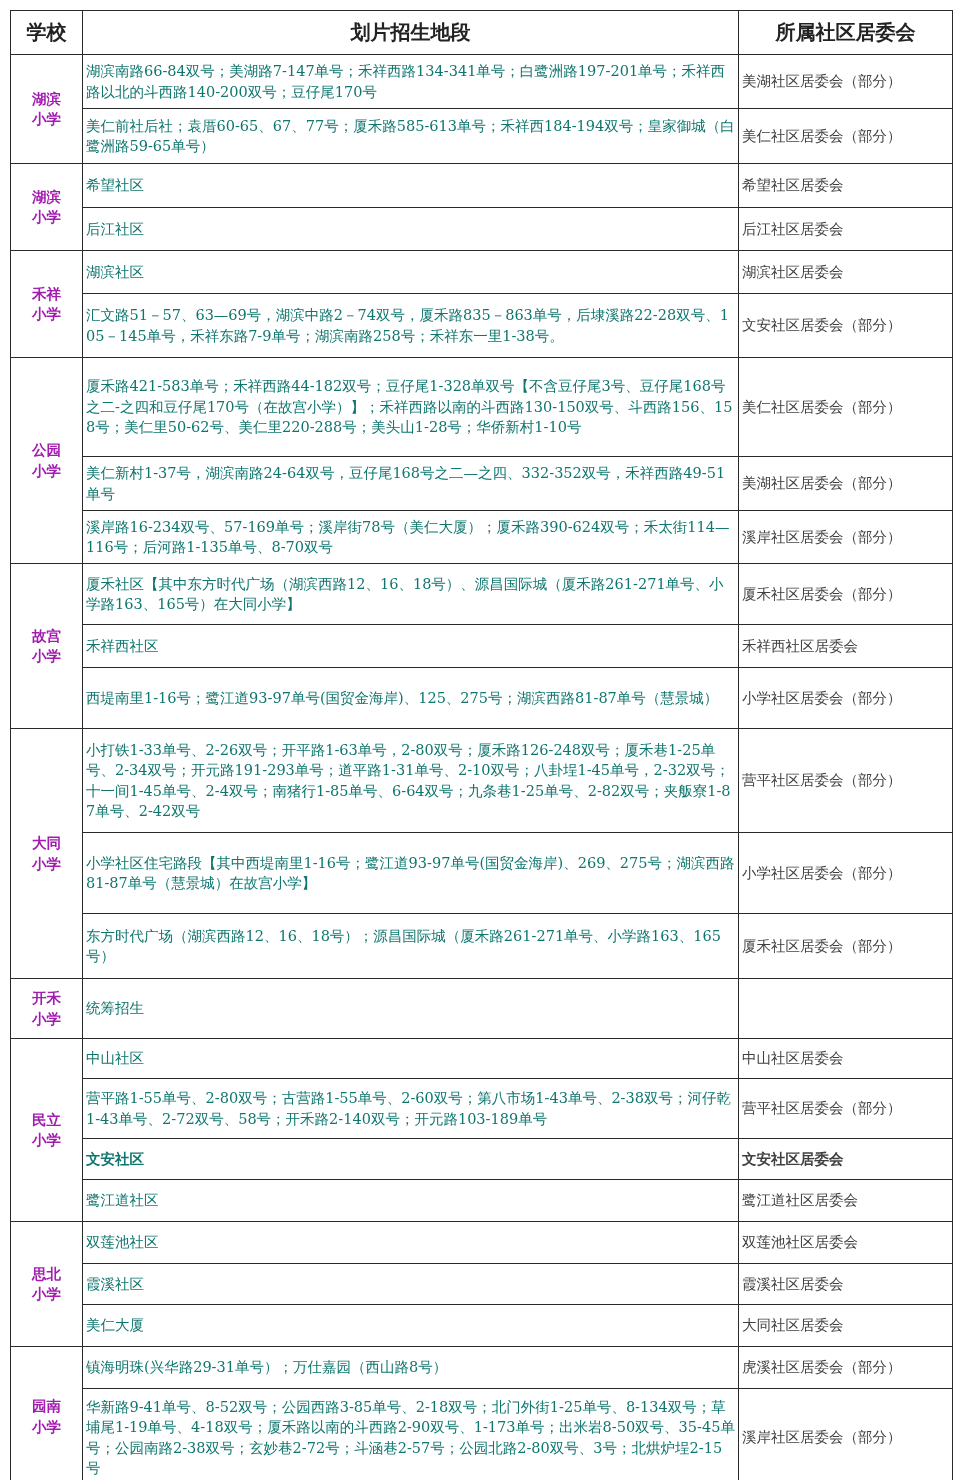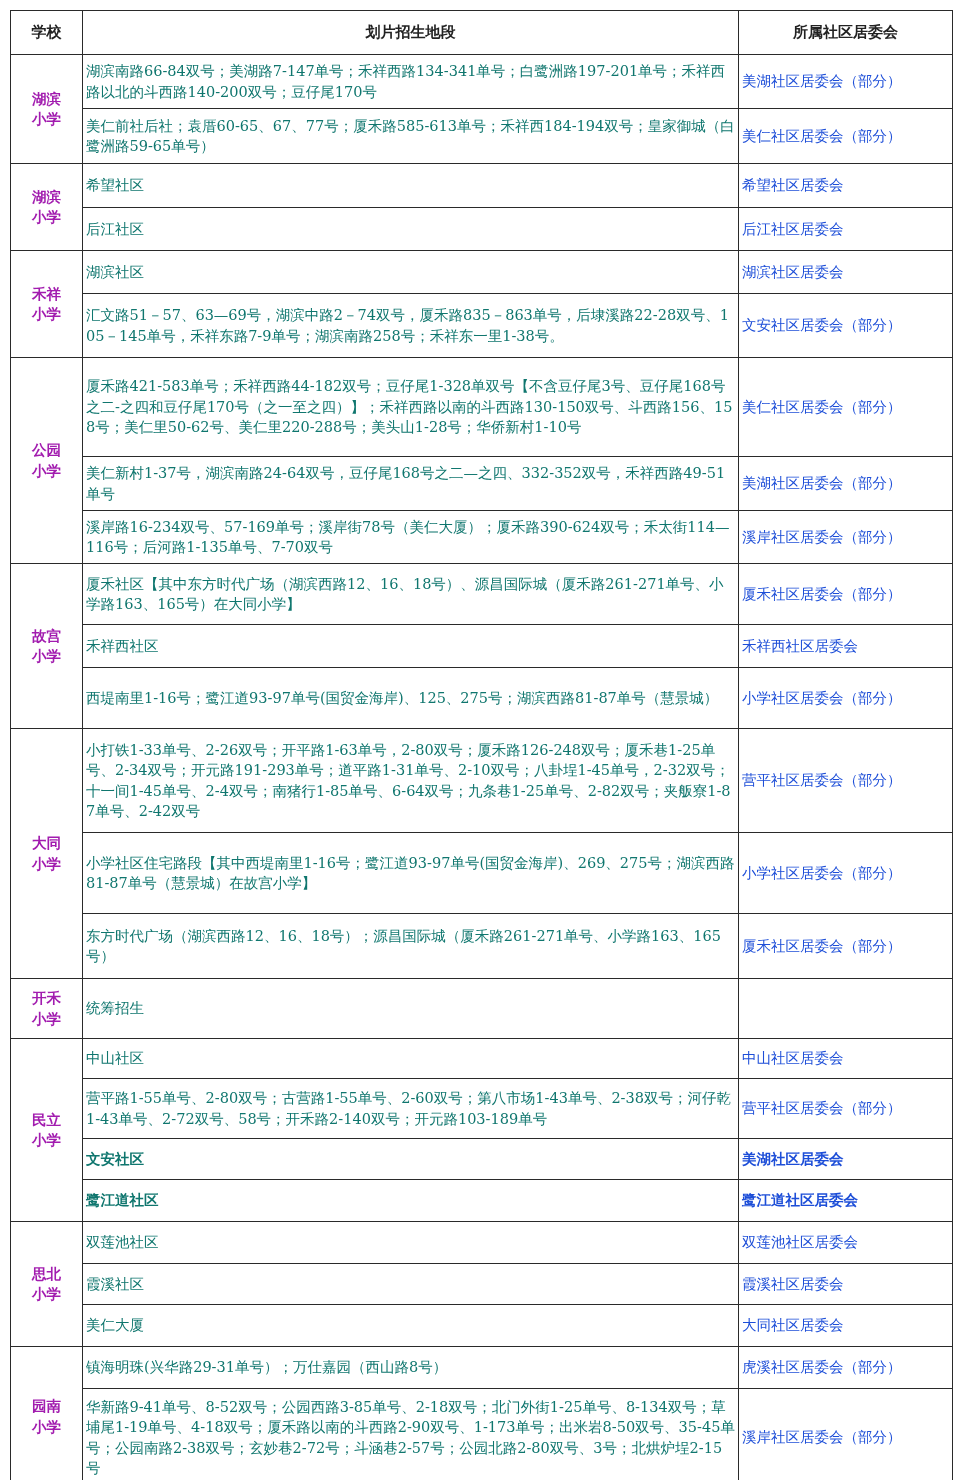--- a/index.html
+++ b/index.html
@@ -12,31 +12,31 @@
     table.zone-table td, table.zone-table th {
       border: 1.5px solid #2a2a2a;
       padding: 0 3px;
       font-size: 14.5px;
       line-height: 20.5px;
       vertical-align: middle;
       word-break: break-all;
     }
     table.zone-table th {
       font-family: "DejaVu Sans", "Liberation Sans", sans-serif;
-      font-weight: bold; font-size: 15px; color: #222; text-align: center;
+      font-weight: bold; font-size: 20px; color: #222; text-align: center;
       height: 43px;
     }
     td.school {
       text-align: center; font-weight: bold;
       font-family: "DejaVu Sans", "Liberation Sans", sans-serif;
       font-size: 15px; line-height: 21px; color: #a21caf;
       white-space: pre-line;
     }
     td.area { text-align: left; color: #0f766e; }
-    td.committee { text-align: left; color: #1d4ed8; padding-left: 2px; white-space: nowrap; }
+    td.committee { text-align: left; color: #404040; padding-left: 2px; white-space: nowrap; }
   </style>
 </head>
 <body>
 
 <table class="zone-table">
   <colgroup>
     <col style="width:72px">
     <col style="width:656px">
     <col style="width:214px">
   </colgroup>
@@ -74,29 +74,29 @@
         <td class="area">湖滨社区</td>
         <td class="committee">湖滨社区居委会</td>
       </tr>
       <tr style="height: 64px;">
         <td class="area">汇文路51－57、63—69号，湖滨中路2－74双号，厦禾路835－863单号，后埭溪路22-28双号、105－145单号，禾祥东路7-9单号；湖滨南路258号；禾祥东一里1-38号。</td>
         <td class="committee">文安社区居委会（部分）</td>
       </tr>
       <tr style="height: 99px;">
         <td class="school" rowspan="3">公园
 小学</td>
-        <td class="area">厦禾路421-583单号；禾祥西路44-182双号；豆仔尾1-328单双号【不含豆仔尾3号、豆仔尾168号之二-之四和豆仔尾170号（之一至之四）】；禾祥西路以南的斗西路130-150双号、斗西路156、158号；美仁里50-62号、美仁里220-288号；美头山1-28号；华侨新村1-10号</td>
+        <td class="area">厦禾路421-583单号；禾祥西路44-182双号；豆仔尾1-328单双号【不含豆仔尾3号、豆仔尾168号之二-之四和豆仔尾170号（在故宫小学）】；禾祥西路以南的斗西路130-150双号、斗西路156、158号；美仁里50-62号、美仁里220-288号；美头山1-28号；华侨新村1-10号</td>
         <td class="committee">美仁社区居委会（部分）</td>
       </tr>
       <tr style="height: 54px;">
         <td class="area">美仁新村1-37号，湖滨南路24-64双号，豆仔尾168号之二—之四、332-352双号，禾祥西路49-51单号</td>
         <td class="committee">美湖社区居委会（部分）</td>
       </tr>
       <tr style="height: 53px;">
-        <td class="area">溪岸路16-234双号、57-169单号；溪岸街78号（美仁大厦）；厦禾路390-624双号；禾太街114—116号；后河路1-135单号、7-70双号</td>
+        <td class="area">溪岸路16-234双号、57-169单号；溪岸街78号（美仁大厦）；厦禾路390-624双号；禾太街114—116号；后河路1-135单号、8-70双号</td>
         <td class="committee">溪岸社区居委会（部分）</td>
       </tr>
       <tr style="height: 61px;">
         <td class="school" rowspan="3">故宫
 小学</td>
         <td class="area">厦禾社区【其中东方时代广场（湖滨西路12、16、18号）、源昌国际城（厦禾路261-271单号、小学路163、165号）在大同小学】</td>
         <td class="committee">厦禾社区居委会（部分）</td>
       </tr>
       <tr style="height: 43px;">
         <td class="area">禾祥西社区</td>
@@ -131,23 +131,23 @@
 小学</td>
         <td class="area">中山社区</td>
         <td class="committee">中山社区居委会</td>
       </tr>
       <tr style="height: 60px;">
         <td class="area">营平路1-55单号、2-80双号；古营路1-55单号、2-60双号；第八市场1-43单号、2-38双号；河仔乾1-43单号、2-72双号、58号；开禾路2-140双号；开元路103-189单号</td>
         <td class="committee">营平社区居委会（部分）</td>
       </tr>
       <tr style="height: 41px; font-weight: bold;">
         <td class="area">文安社区</td>
-        <td class="committee">美湖社区居委会</td>
+        <td class="committee">文安社区居委会</td>
       </tr>
-      <tr style="height: 42px; font-weight: bold;">
+      <tr style="height: 42px;">
         <td class="area">鹭江道社区</td>
         <td class="committee">鹭江道社区居委会</td>
       </tr>
       <tr style="height: 42px;">
         <td class="school" rowspan="3">思北
 小学</td>
         <td class="area">双莲池社区</td>
         <td class="committee">双莲池社区居委会</td>
       </tr>
       <tr style="height: 41px;">

